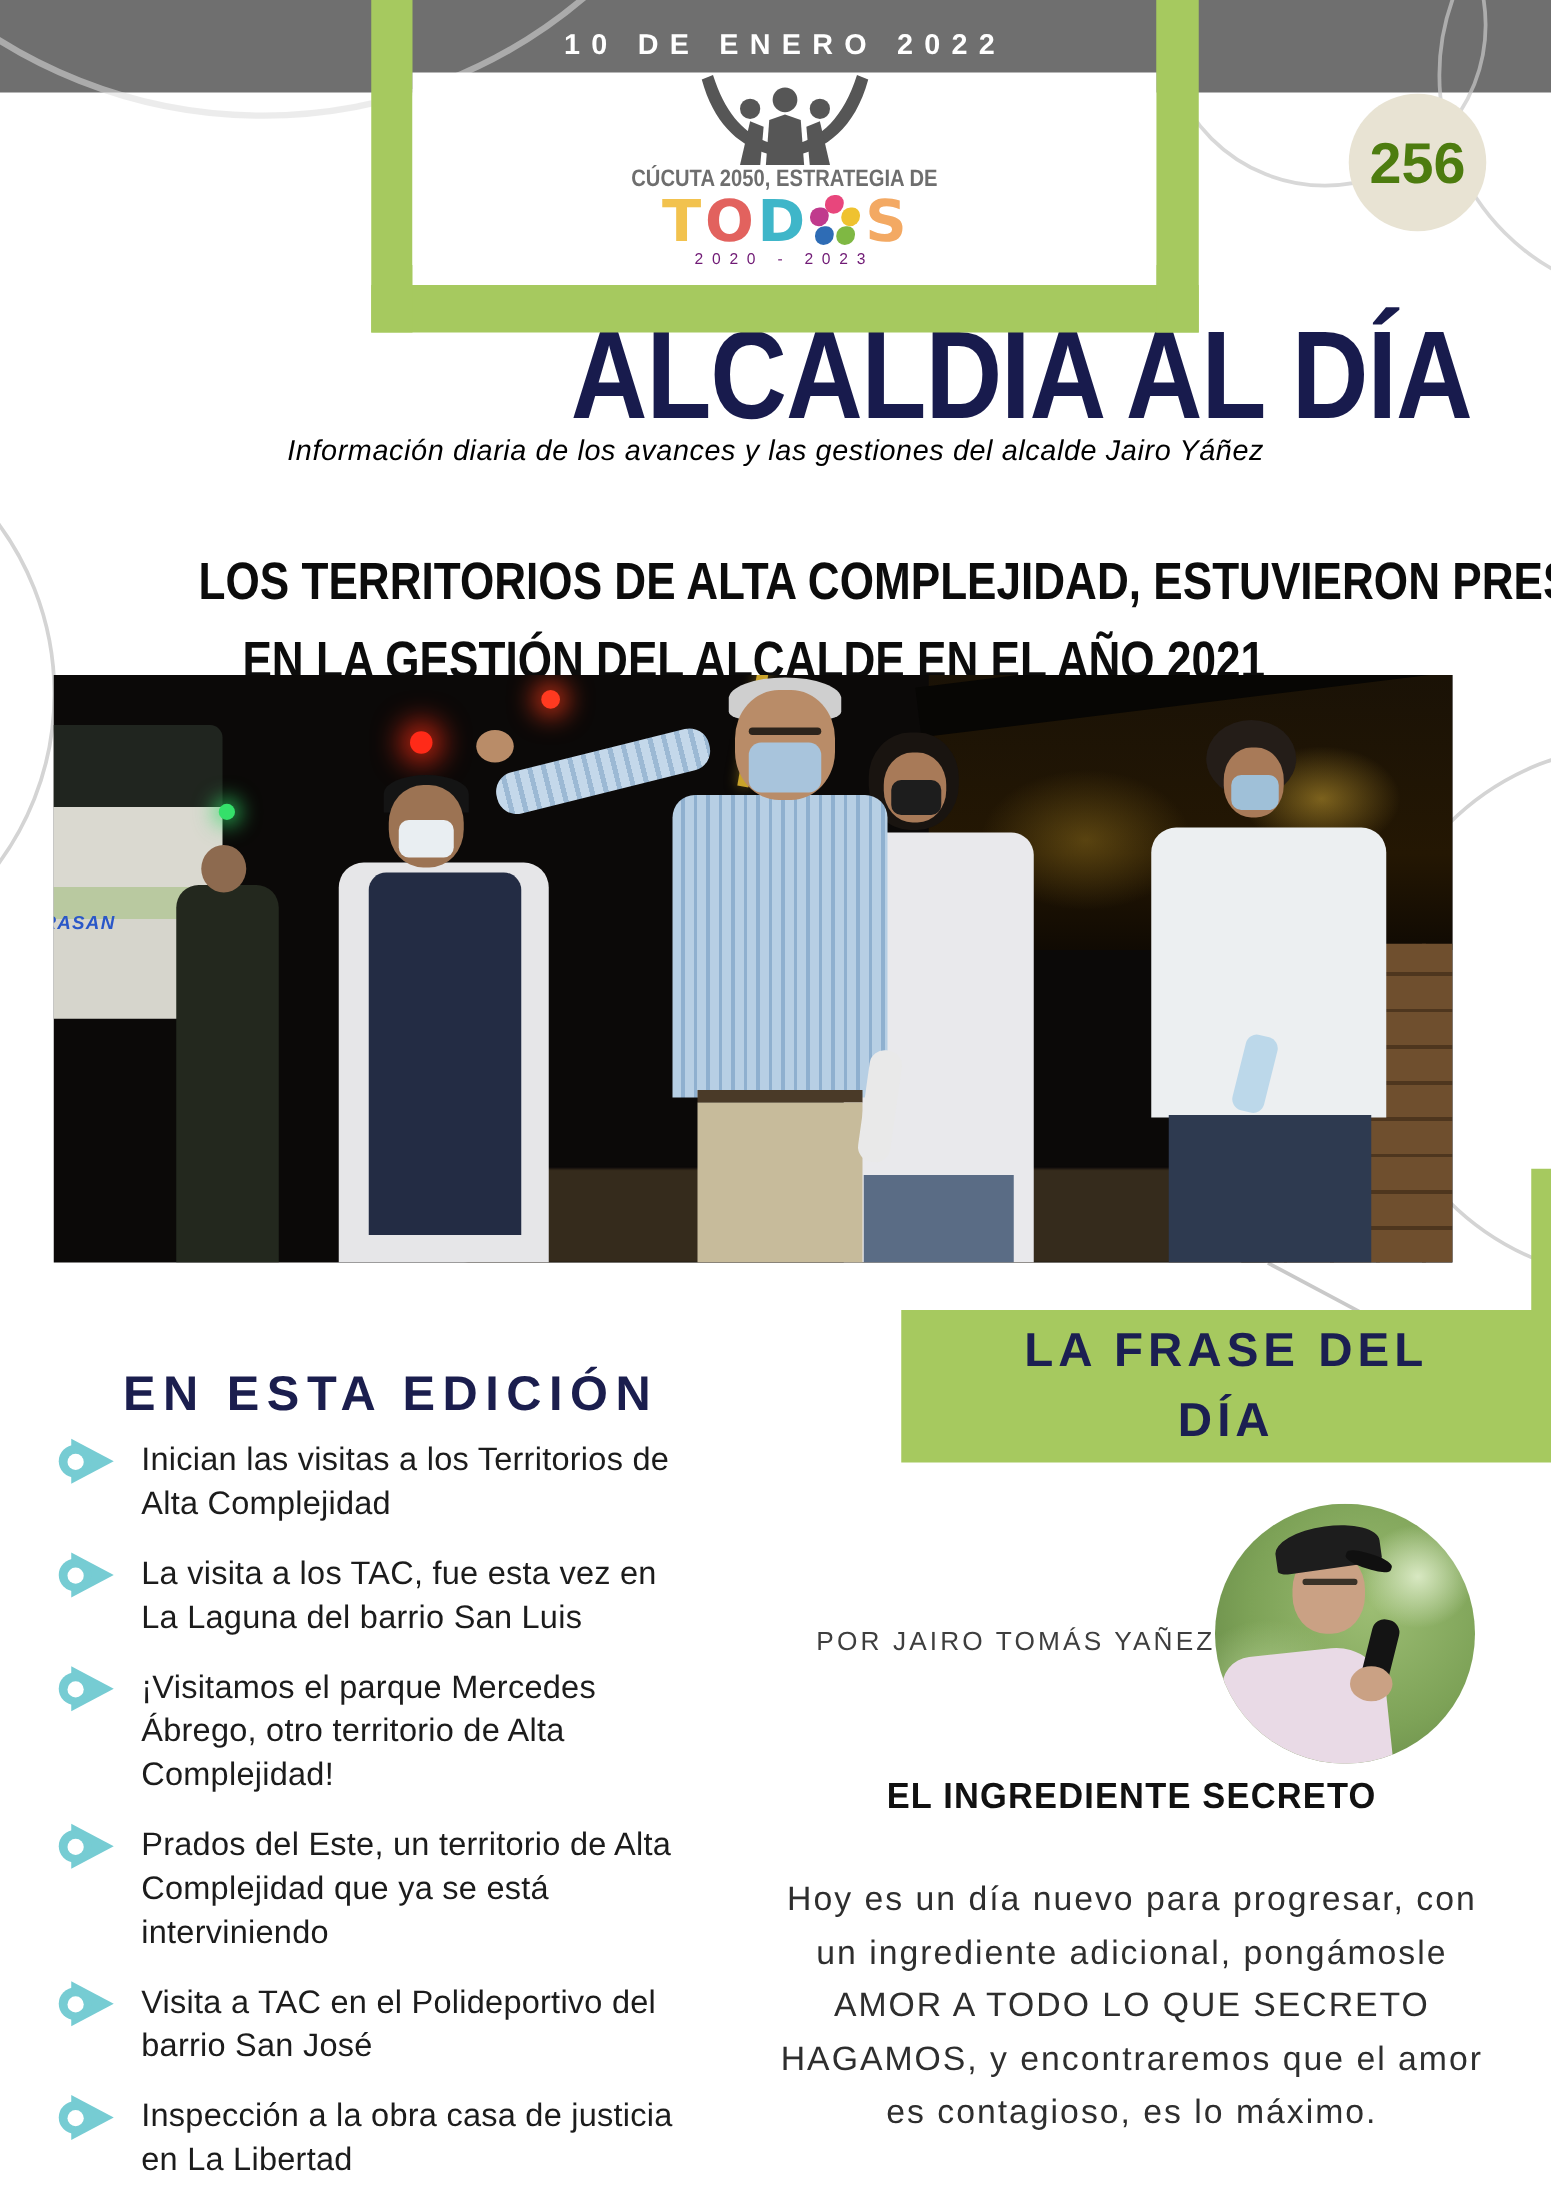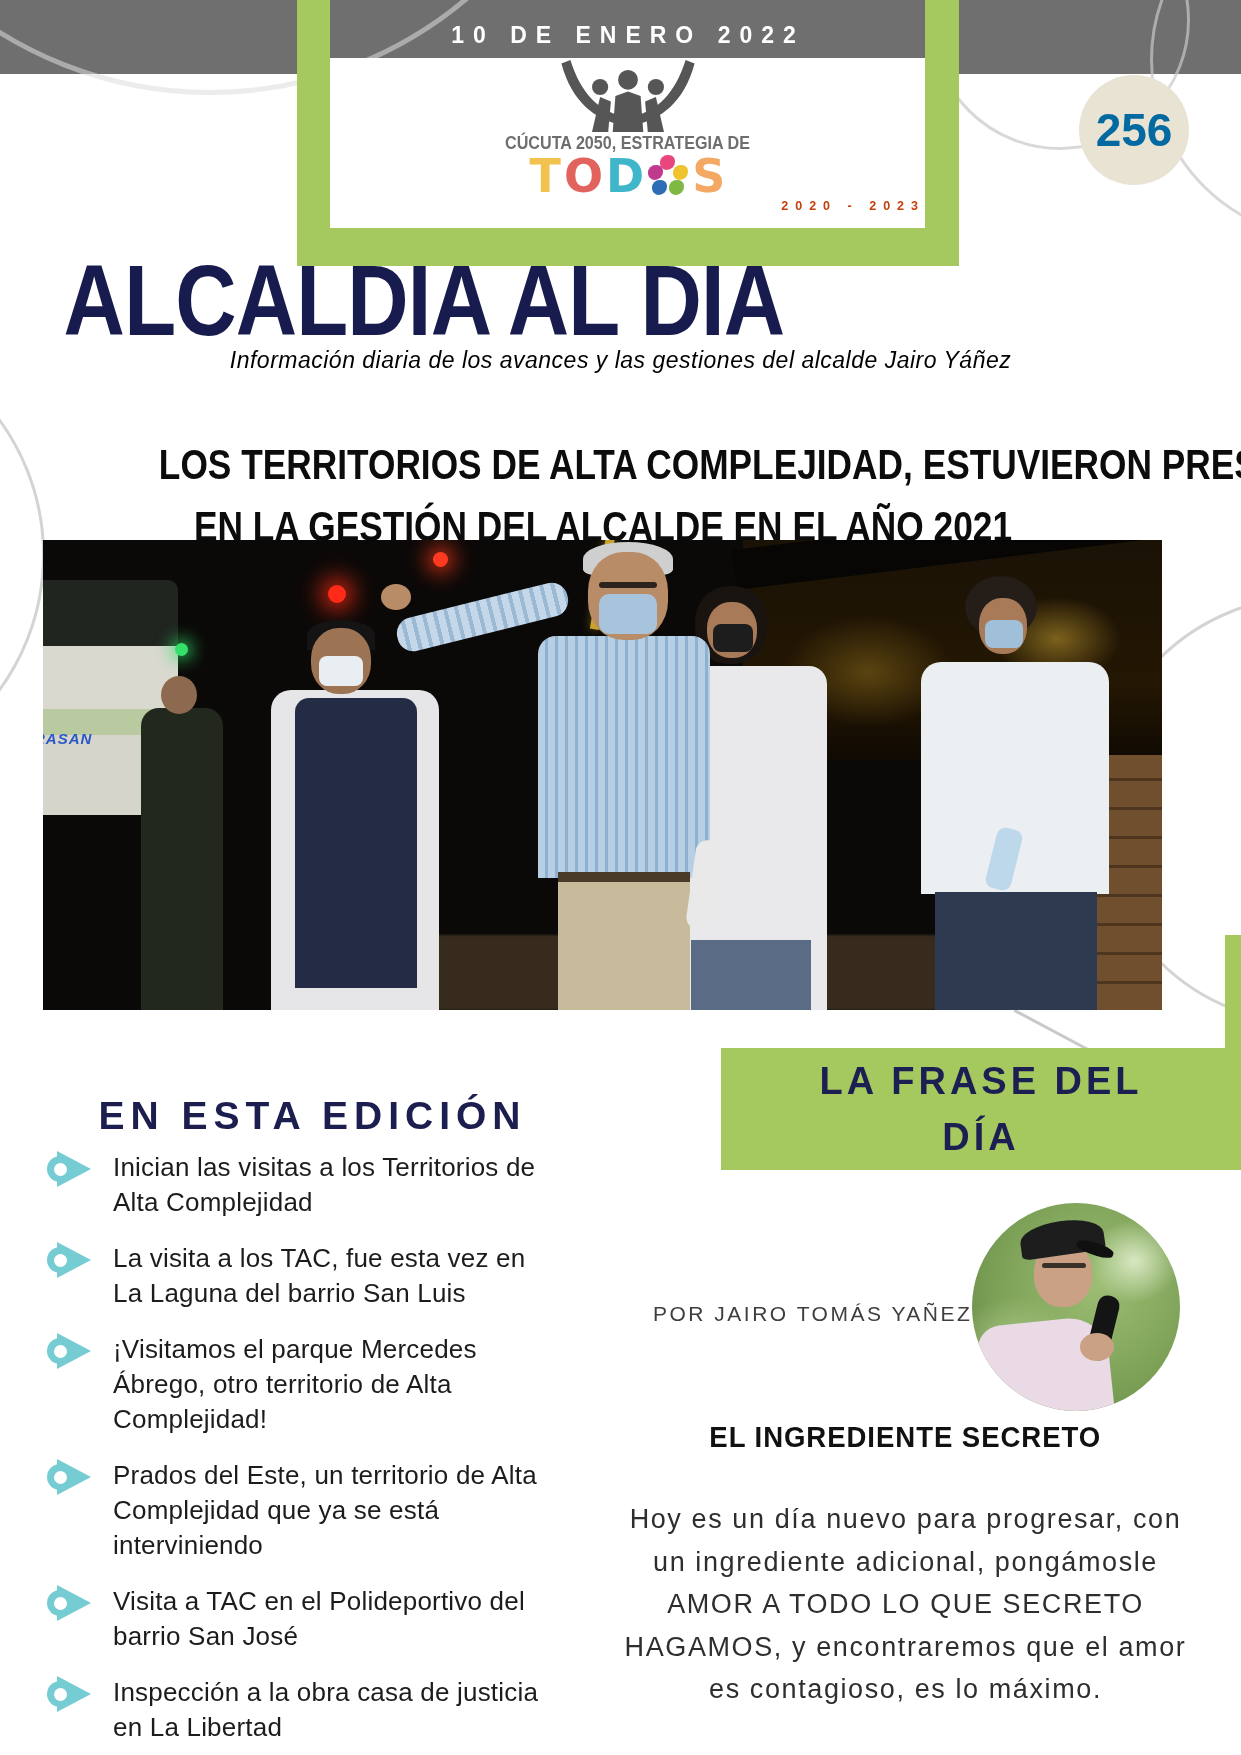--- a/index.html
+++ b/index.html
@@ -14,36 +14,36 @@
   .arc3 { width:360px; height:360px; left:1150px; top:-120px; border:3px solid rgba(200,200,200,.7); z-index:2; }
   .arc4 { width:460px; height:460px; left:-415px; top:325px; border:3px solid #d4d4d4; z-index:0; }
   .arc5 { width:430px; height:430px; left:1095px; top:595px; border:3px solid #d4d4d4; z-index:0; }
   .connector { position:absolute; left:1015px; top:1009px; width:85px; border-top:3px solid #c9c9c9; transform:rotate(28deg); transform-origin:left top; z-index:1; }
 
   
   .topbar { position:absolute; left:0; top:0; width:1241px; height:74px; background:#6f6f6f; z-index:1; }
   .date { position:absolute; left:297px; top:22px; width:662px; text-align:center; color:#ffffff; font-size:23px; font-weight:700; letter-spacing:9px; z-index:5; }
   .frame { position:absolute; left:297px; top:0; width:662px; height:266px; border-left:33px solid #a6c95f; border-right:34px solid #a6c95f; border-bottom:38px solid #a6c95f; z-index:4; }
   .issue-circle { position:absolute; left:1079px; top:75px; width:110px; height:110px; border-radius:50%; background:#e8e3d3; z-index:5; display:flex; align-items:center; justify-content:center; }
-  .issue-circle span { font-size:46px; font-weight:800; color:#0369a1; }
+  .issue-circle span { font-size:46px; font-weight:800; color:#4d7c0f; }
 
   
   .logo-wrap { position:absolute; left:330px; top:58px; width:595px; height:154px; background:#ffffff; z-index:4; text-align:center; }
   .logo-people { margin-top:2px; }
   .logo-line1 { font-size:19px; font-weight:700; color:#6e6e6e; transform:scaleX(.85); letter-spacing:0; margin-top:-4px; }
   .todos { display:flex; justify-content:center; align-items:center; gap:3px; height:48px; margin-top:-2px; }
   .todos b { font-size:46px; font-weight:800; font-family:"DejaVu Sans", sans-serif; }
   .flower { position:relative; width:42px; height:44px; display:inline-block; }
   .petal { position:absolute; width:15px; height:15px; border-radius:50% 40% 55% 45%; }
   .p0 { left:13px; top:1px; }  .p1 { left:26px; top:11px; } .p2 { left:22px; top:26px; }
   .p3 { left:5px;  top:26px; } .p4 { left:1px;  top:11px; }
-  .logo-years { font-size:12.5px; font-weight:700; color:#c2410c; letter-spacing:7px; margin-top:-1px;text-align:right; }
-
-  
-  .title { position:absolute; left:0; top:243px; width:1241px; text-align:left; z-index:3; }
+  .logo-years { font-size:12.5px; font-weight:400; color:#701a75; letter-spacing:7px; margin-top:-1px; }
+
+  
+  .title { position:absolute; left:0; top:243px; width:1241px; text-align:right; z-index:3; }
   .title span { display:inline-block; font-size:100px; font-weight:800; color:#181b4d; letter-spacing:-1px; transform:scaleX(.85); white-space:nowrap; }
   .subtitle { position:absolute; left:0; top:347px; width:1241px; text-align:center; font-style:italic; font-size:23px; color:#000000; letter-spacing:.5px; z-index:3; }
 
   
   .headline { position:absolute; left:43px; top:438px; width:1120px; text-align:center; z-index:3; }
   .headline div { line-height:53px; }
   .headline span { display:inline-block; transform:scaleX(.84); font-size:42px; font-weight:800; color:#0c0c0c; white-space:nowrap; letter-spacing:0; }
 
   
   .photo { position:absolute; left:43px; top:540px; width:1119px; height:470px; background:#0b0908; overflow:hidden; z-index:3; }

